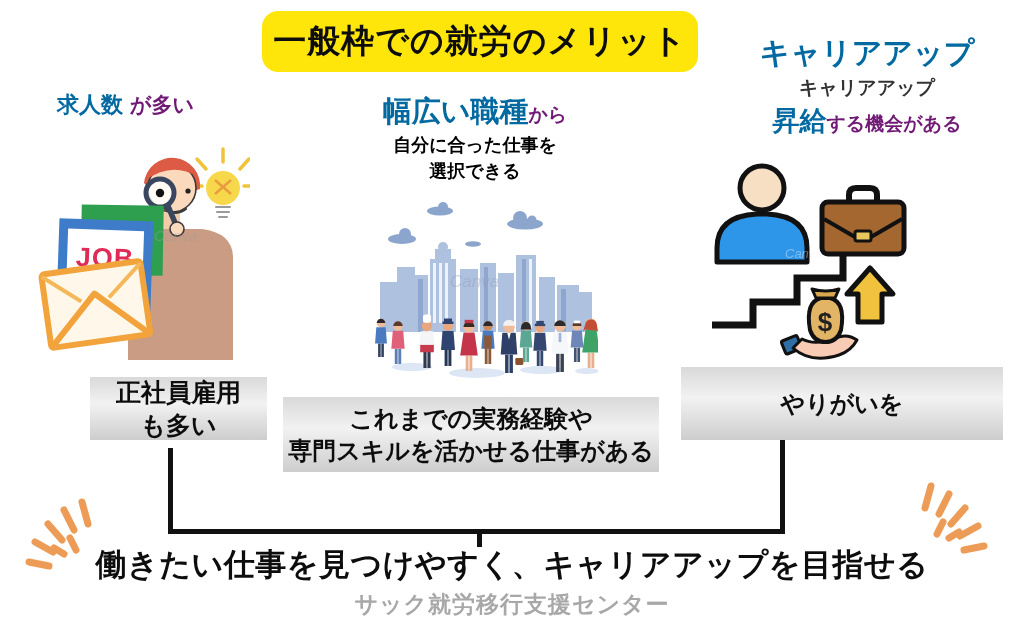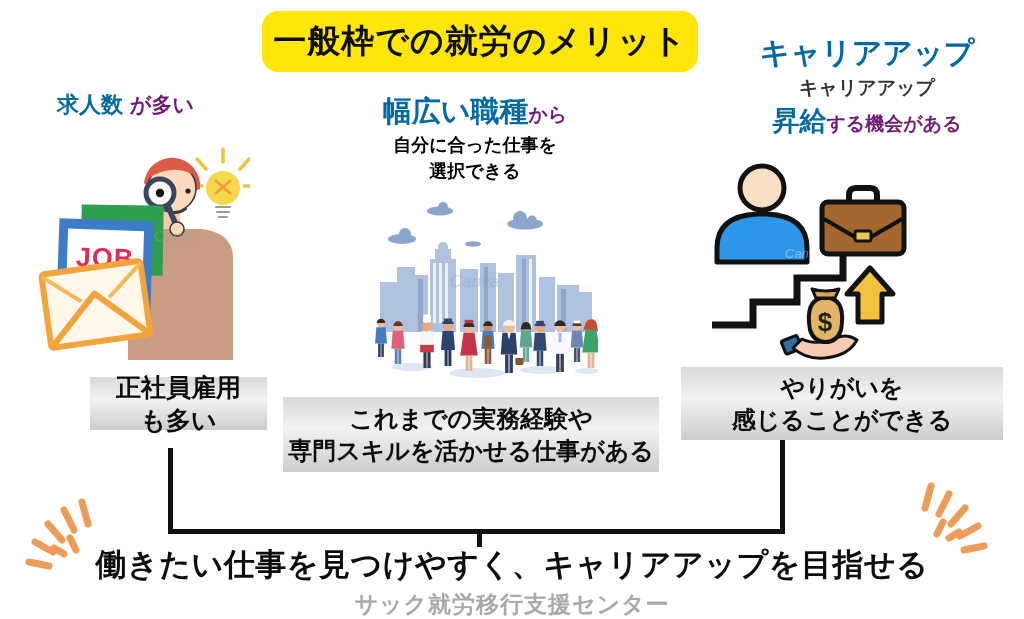--- a/index.html
+++ b/index.html
@@ -30,21 +30,21 @@
   .h3 .sub{font-size:19px;font-weight:600;color:#333;line-height:28px;}
   .h3 .line3{white-space:nowrap;margin-top:1px;}
   .h3 .em3{font-size:27px;}
   .h3 .rest{font-size:19px;}
   
   .gbox{
     background:linear-gradient(180deg,#d9d9d9 0%,#f2f2f2 42%,#cdcdcd 100%);
     display:flex;flex-direction:column;align-items:center;justify-content:center;
     font-weight:800;color:#0d0d0d;text-align:center;line-height:1.32;white-space:nowrap;
   }
-  .gb1{left:90px;top:377px;width:177px;height:53px;font-size:25px;}
+  .gb1{left:90px;top:377px;width:177px;height:63px;font-size:25px;}
   .gb2{left:283px;top:397px;width:376px;height:75px;font-size:24px;}
   .gb3{left:681px;top:367px;width:322px;height:73px;font-size:24px;}
   
   .bl{background:#111;}
   .v1{left:168px;top:448px;width:5px;height:86px;}
   .v2{left:780px;top:440px;width:5px;height:94px;}
   .hz{left:168px;top:529px;width:617px;height:5px;}
   .stem{left:477px;top:533px;width:5px;height:14px;}
   
   .conclusion{
@@ -332,21 +332,20 @@
   <div class="abs gbox gb1">
     <div>正社員雇用</div>
     <div>も多い</div>
   </div>
   <div class="abs gbox gb2">
     <div>これまでの実務経験や</div>
     <div>専門スキルを活かせる仕事がある</div>
   </div>
   <div class="abs gbox gb3">
     <div>やりがいを</div>
-    <div>感じることができる</div>
   </div>
 
   <div class="abs bl v1"></div>
   <div class="abs bl v2"></div>
   <div class="abs bl hz"></div>
   <div class="abs bl stem"></div>
 
   <svg class="abs" style="left:22px;top:492px" width="95" height="95" viewBox="0 0 95 95">
     <g stroke="#ED9C57" stroke-width="7" stroke-linecap="round">
       <line x1="60" y1="10" x2="66" y2="32"></line>

